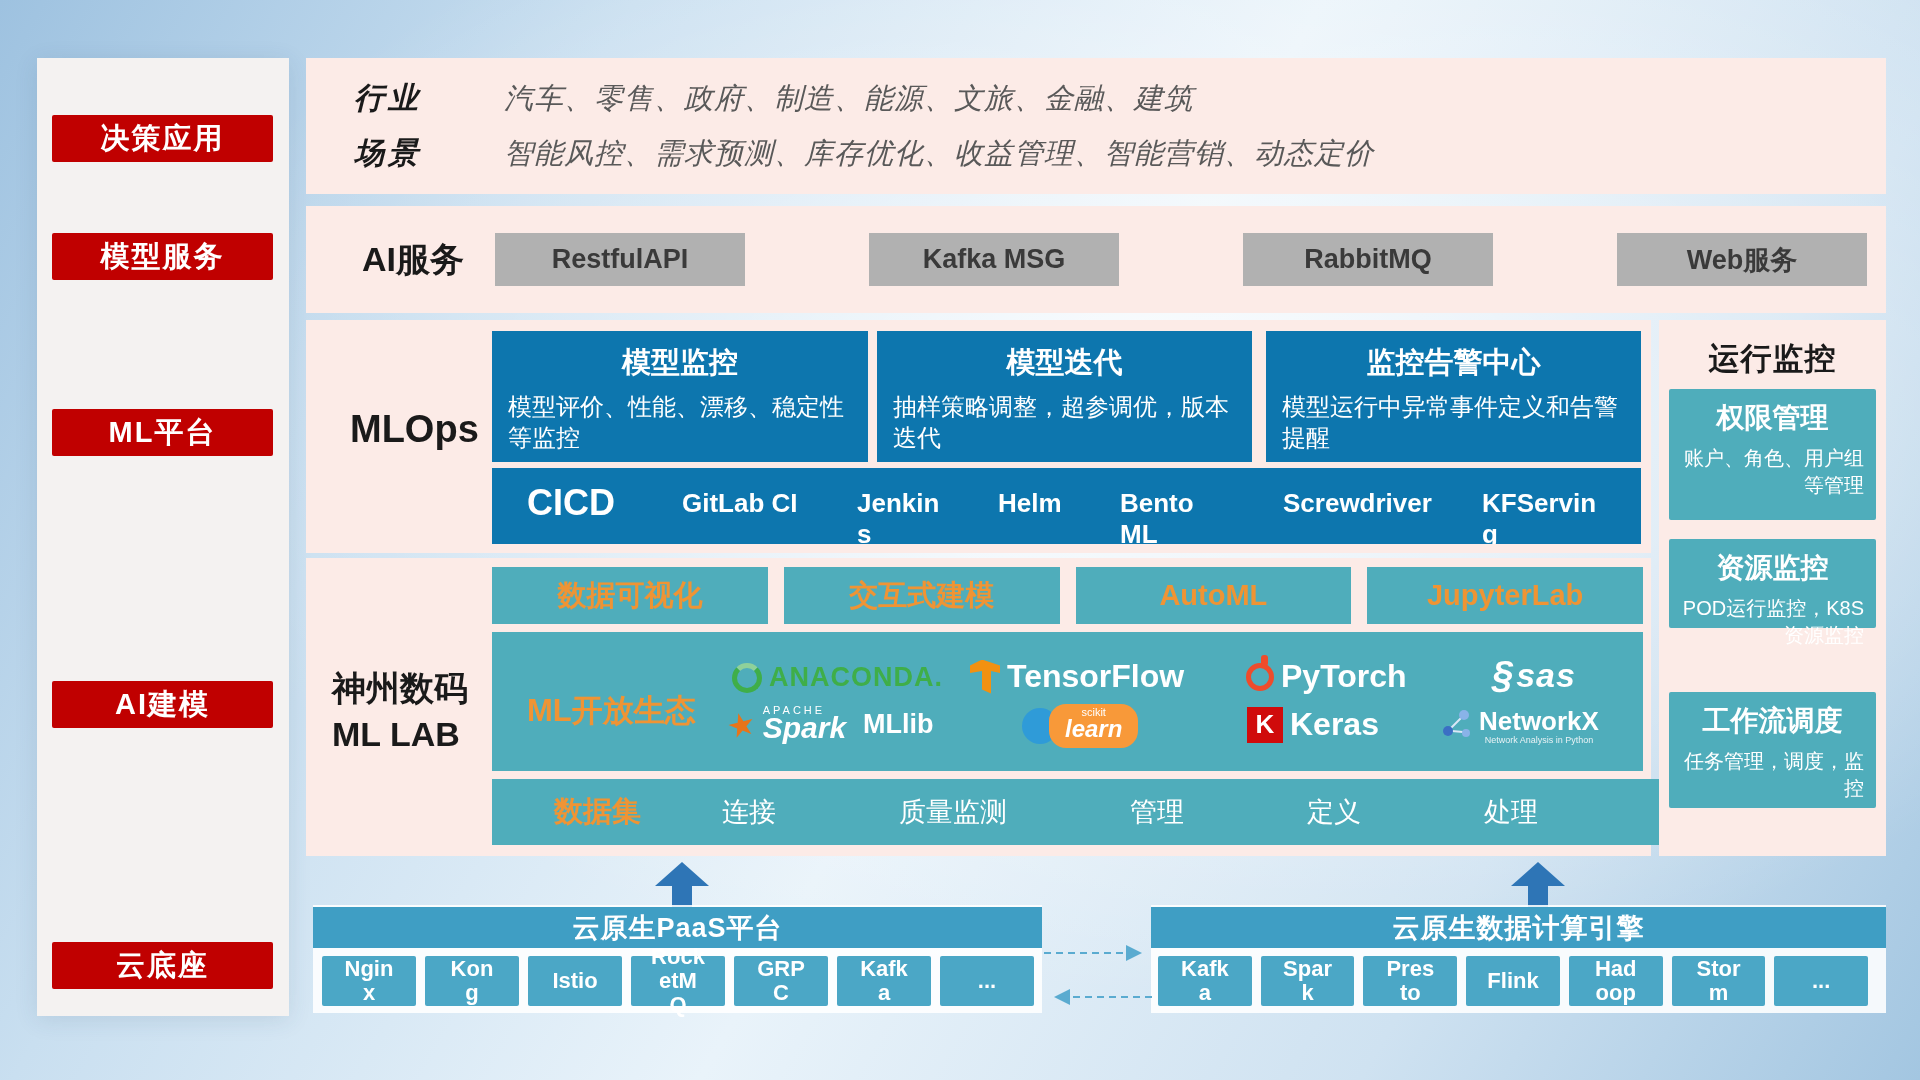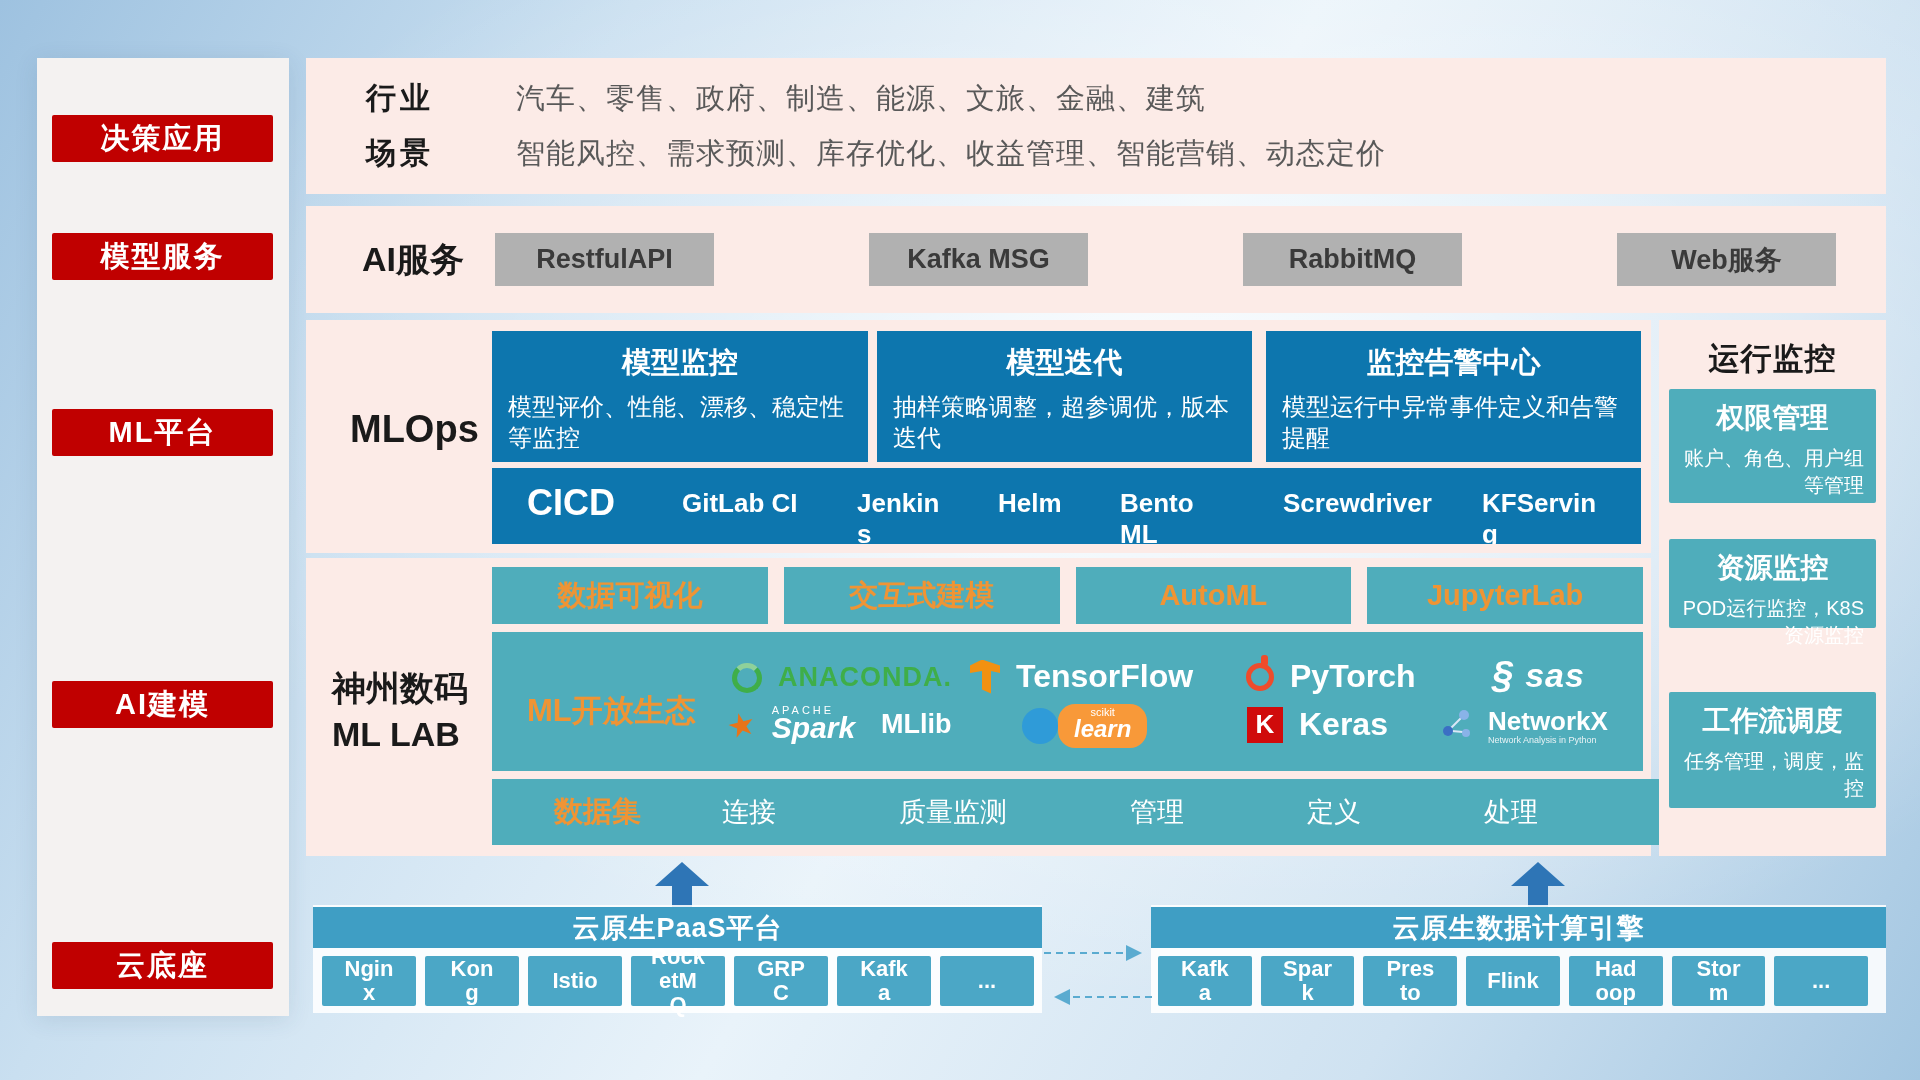--- a/index.html
+++ b/index.html
@@ -7,26 +7,26 @@
     font-family:"Liberation Sans","DejaVu Sans",sans-serif;
     background:radial-gradient(ellipse at 62% 38%,rgba(255,255,255,0.75),rgba(255,255,255,0) 62%),
                linear-gradient(120deg,#9ec2e0 0%,#c9dff0 25%,#e9f3fa 52%,#cfe2f1 78%,#a3c6e1 100%);}
   
   .sidebar{position:absolute;left:37px;top:58px;width:252px;height:958px;background:#f4f2f1;box-shadow:0 4px 22px rgba(40,70,110,.12);}
   .red-btn{position:absolute;left:15px;width:221px;height:47px;background:#c00000;color:#fff;
     font-size:29px;font-weight:700;letter-spacing:2px;display:flex;align-items:center;justify-content:center;border-radius:2px;}
   
   .panel{position:absolute;background:#fcebe7;}
   .top-panel{left:306px;top:58px;width:1580px;height:136px;display:flex;flex-direction:column;justify-content:space-evenly;padding:6px 0;box-sizing:border-box;}
-  .app-row{display:flex;align-items:center;padding-left:60px;}
+  .app-row{display:flex;align-items:center;padding-left:48px;font-style:italic;}
   .app-label{width:150px;font-size:30px;font-weight:700;color:#1a1a1a;letter-spacing:4px;}
   .app-text{font-size:29px;color:#595959;letter-spacing:1px;}
   .service-panel{left:306px;top:206px;width:1580px;height:107px;}
   .service-label{position:absolute;left:56px;top:50%;transform:translateY(-50%);font-size:34px;font-weight:700;color:#1a1a1a;}
-  .gray-btn{position:absolute;top:27px;height:53px;width:219px;background:#b1b1b1;color:#3a3a3a;
+  .gray-btn{position:absolute;top:27px;height:53px;width:250px;background:#b1b1b1;color:#3a3a3a;
     font-size:27px;font-weight:600;display:flex;align-items:center;justify-content:center;}
   
   .mlops-panel{left:306px;top:320px;width:1345px;height:233px;}
   .mlops-label{position:absolute;left:44px;top:88px;font-size:38px;font-weight:700;color:#1a1a1a;}
   .blue-card{position:absolute;top:11px;height:131px;background:#0d76ae;color:#fff;padding:8px 16px;box-sizing:border-box;}
   .card-title{text-align:center;font-size:29px;font-weight:700;margin-top:4px;}
   .card-desc{font-size:24px;margin-top:8px;line-height:1.3;}
   .cicd-bar{position:absolute;left:186px;top:148px;width:1149px;height:76px;background:#0d76ae;color:#fff;overflow:hidden;}
   .cicd-label{position:absolute;left:35px;top:14px;font-size:36px;font-weight:700;}
   .cicd-item{position:absolute;top:20px;font-size:26px;font-weight:600;word-break:break-all;line-height:1.2;}
@@ -34,21 +34,21 @@
   .mllab-panel{left:306px;top:558px;width:1345px;height:298px;}
   .mllab-label{position:absolute;left:26px;top:108px;font-size:34px;font-weight:700;color:#1a1a1a;line-height:1.35;}
   .tool-row{position:absolute;left:186px;top:9px;width:1151px;height:57px;display:flex;gap:16px;}
   .tool-box{flex:1;background:#4fadbb;color:#ef9434;font-size:29px;font-weight:700;display:flex;align-items:center;justify-content:center;}
   .eco-box{position:absolute;left:186px;top:74px;width:1151px;height:139px;background:#4fadbb;}
   .eco-label{position:absolute;left:35px;top:58px;font-size:31px;font-weight:700;color:#ef9434;}
   .dataset-row{position:absolute;left:186px;top:221px;width:1273px;height:66px;background:#4fadbb;}
   .dataset-label{position:absolute;left:62px;top:50%;transform:translateY(-50%);color:#ef9434;font-weight:700;font-size:29px;}
   .dataset-items{position:absolute;left:230px;right:50px;top:0;bottom:0;display:flex;align-items:center;justify-content:space-between;color:#fff;font-size:27px;}
   
-  .logo{position:absolute;display:flex;align-items:center;gap:16px;color:#fff;white-space:nowrap;}
+  .logo{position:absolute;display:flex;align-items:center;gap:7px;color:#fff;white-space:nowrap;text-align:center;}
   .ana-ring{width:30px;height:30px;border:5px solid #3fae49;border-top-color:#8fd19a;border-radius:50%;box-sizing:border-box;}
   .ana-text{color:#3fae49;font-weight:800;font-size:27px;letter-spacing:1px;}
   .tf-icon{width:30px;height:34px;background:#f29111;clip-path:polygon(40% 0,100% 18%,100% 40%,70% 34%,70% 100%,40% 88%,40% 34%,0 40%,0 18%);}
   .tf-text{font-size:32px;font-weight:700;}
   .pt-icon{width:28px;height:28px;border:5px solid #ee4c2c;border-radius:50%;box-sizing:border-box;position:relative;}
   .pt-icon::after{content:"";position:absolute;top:-13px;left:55%;width:7px;height:11px;background:#ee4c2c;border-radius:3px;}
   .pt-text{font-size:32px;font-weight:600;}
   .sas-swirl{font-size:38px;font-weight:800;font-style:italic;margin-right:-4px;}
   .sas-text{font-size:34px;font-weight:800;font-style:italic;letter-spacing:1px;}
   .spark-star{color:#e8741a;font-size:32px;transform:rotate(-14deg);}
@@ -218,21 +218,21 @@
         <span>管理</span>
         <span>定义</span>
         <span>处理</span>
         <span>加载</span>
       </span>
     </div>
   </section>
 
   <aside class="panel monitor-panel">
     <div class="monitor-title">运行监控</div>
-    <div class="teal-card" style="top:69px;height:114px">
+    <div class="teal-card" style="top:69px;height:131px">
       <div class="teal-card-title">权限管理</div>
       <div class="teal-card-desc">账户、角色、用户组等管理</div>
     </div>
     <div class="teal-card" style="top:219px;height:89px">
       <div class="teal-card-title">资源监控</div>
       <div class="teal-card-desc">POD运行监控，K8S资源监控</div>
     </div>
     <div class="teal-card" style="top:372px;height:116px">
       <div class="teal-card-title">工作流调度</div>
       <div class="teal-card-desc">任务管理，调度，监控</div>

